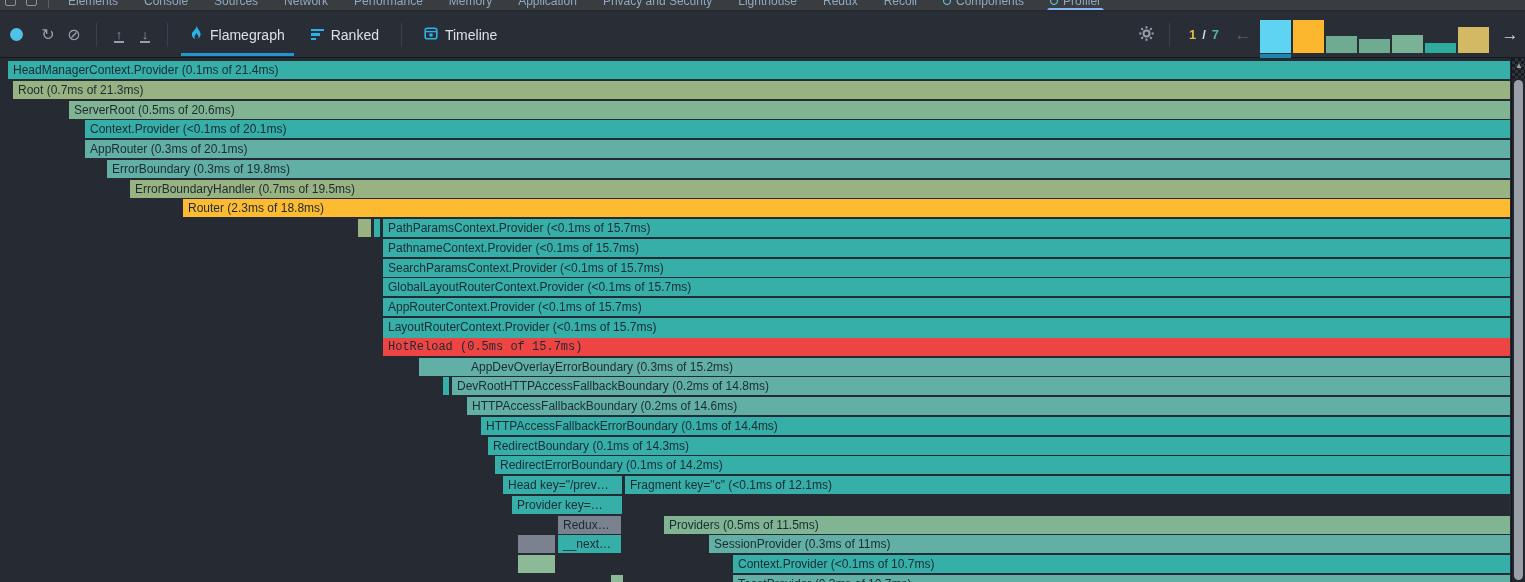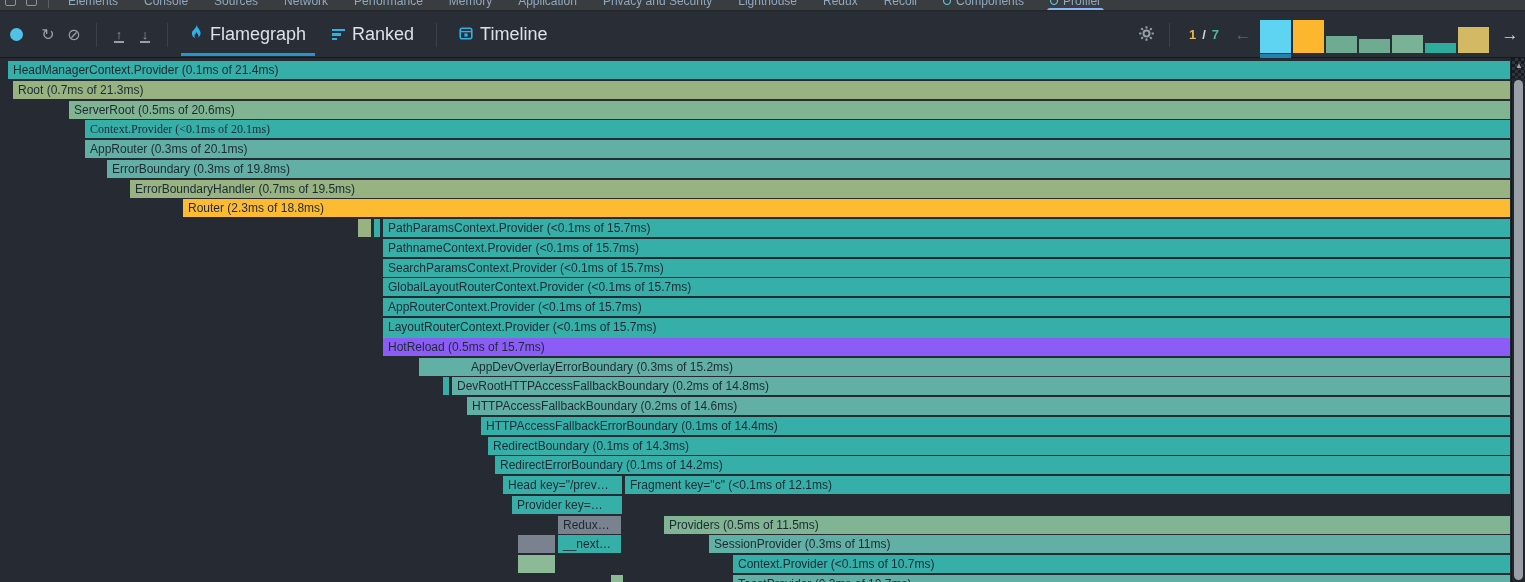--- a/index.html
+++ b/index.html
@@ -26,21 +26,21 @@
              display:flex; align-items:center; }
   .tb-left { display:flex; align-items:center; height:100%; }
   .rec-dot { width:13px; height:13px; border-radius:50%; background:#52c1e8;
              margin:0 12px 0 10px; cursor:pointer; }
   .tb-icon { color:#97a0a8; font-size:16px; width:26px; text-align:center;
              cursor:pointer; line-height:1; }
   .tb-updown { display:inline-block; border-bottom:2px solid #97a0a8; padding:0 2px 0px 2px;
                font-size:13px; line-height:13px; }
   .tb-sep { width:1px; height:24px; background:#3a414a; margin:0 9px; }
   .tb-tab { position:relative; height:100%; display:flex; align-items:center; gap:7px;
-            padding:0 13px; cursor:pointer; color:#dde1e5; font-size:18px; }
+            padding:0 13px; cursor:pointer; color:#dde1e5; font-size:14px; }
   .tb-tab .tabline { position:absolute; left:4px; right:4px; bottom:1px; height:3px;
                      background:#1f97d3; display:none; }
   .tb-tab.active .tabline { display:block; }
   .ranked-ic { display:flex; flex-direction:column; gap:2px; }
   .ranked-ic i { display:block; height:2.5px; background:#2bb3e8; }
 
   .tb-right { position:absolute; right:0; top:0; height:100%; display:flex;
               align-items:center; }
   .pageind { font-size:13px; font-weight:bold; margin:0 10px; letter-spacing:1px; }
   .pg-cur { color:#e0b954; } .pg-sep { color:#cfd5da; padding:0 5px;} .pg-tot { color:#4fb5a8; }
@@ -202,21 +202,21 @@
 <div class="flame">
     <div class="bar" style="left: 8px; top: 3px; height: 18px; width: 1502px; background: rgb(55, 175, 169);">
       <span>HeadManagerContext.Provider (0.1ms of 21.4ms)</span>
     </div>
     <div class="bar" style="left: 13px; top: 23px; height: 18px; width: 1497px; background: rgb(152, 178, 130);">
       <span>Root (0.7ms of 21.3ms)</span>
     </div>
     <div class="bar" style="left: 69px; top: 43px; height: 18px; width: 1441px; background: rgb(128, 180, 147);">
       <span>ServerRoot (0.5ms of 20.6ms)</span>
     </div>
-    <div class="bar" style="left: 85px; top: 62px; height: 18px; width: 1425px; background: rgb(55, 175, 169); font-family: Liberation Serif, serif;">
+    <div class="bar" style="left: 85px; top: 62px; height: 18px; width: 1425px; background: rgb(55, 175, 169);">
       <span>Context.Provider (&lt;0.1ms of 20.1ms)</span>
     </div>
     <div class="bar" style="left: 85px; top: 82px; height: 18px; width: 1425px; background: rgb(98, 176, 165);">
       <span>AppRouter (0.3ms of 20.1ms)</span>
     </div>
     <div class="bar" style="left: 107px; top: 102px; height: 18px; width: 1403px; background: rgb(98, 176, 165);">
       <span>ErrorBoundary (0.3ms of 19.8ms)</span>
     </div>
     <div class="bar" style="left: 130px; top: 122px; height: 18px; width: 1380px; background: rgb(152, 178, 130);">
       <span>ErrorBoundaryHandler (0.7ms of 19.5ms)</span>
@@ -237,21 +237,21 @@
     </div>
     <div class="bar" style="left: 383px; top: 220px; height: 18px; width: 1127px; background: rgb(55, 175, 169);">
       <span>GlobalLayoutRouterContext.Provider (&lt;0.1ms of 15.7ms)</span>
     </div>
     <div class="bar" style="left: 383px; top: 240px; height: 18px; width: 1127px; background: rgb(55, 175, 169);">
       <span>AppRouterContext.Provider (&lt;0.1ms of 15.7ms)</span>
     </div>
     <div class="bar" style="left: 383px; top: 260px; height: 34px; width: 1127px; background: rgb(55, 175, 169);">
       <span>LayoutRouterContext.Provider (&lt;0.1ms of 15.7ms)</span>
     </div>
-    <div class="bar" style="left: 383px; top: 280px; height: 18px; width: 1127px; background: #8b5cf6;">
+    <div class="bar" style="left: 383px; top: 280px; height: 18px; width: 1127px; background: #ef4444; font-family: Liberation Mono, monospace;">
       <span>HotReload (0.5ms of 15.7ms)</span>
     </div>
     <div class="bar" style="left: 419px; top: 300px; height: 18px; width: 1091px; background: rgb(98, 176, 165); padding-left: 47px;">
       <span>AppDevOverlayErrorBoundary (0.3ms of 15.2ms)</span>
     </div>
     <div class="bar" style="left: 443px; top: 319px; height: 18px; width: 6px; background: rgb(55, 175, 169);"></div>
     <div class="bar" style="left: 452px; top: 319px; height: 18px; width: 1058px; background: rgb(98, 176, 165);">
       <span>DevRootHTTPAccessFallbackBoundary (0.2ms of 14.8ms)</span>
     </div>
     <div class="bar" style="left: 467px; top: 339px; height: 18px; width: 1043px; background: rgb(98, 176, 165);">

